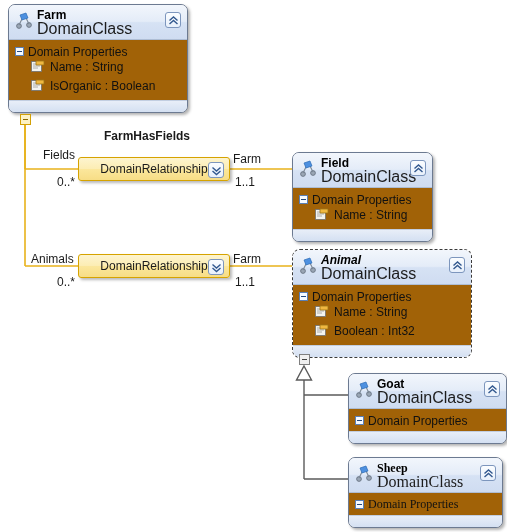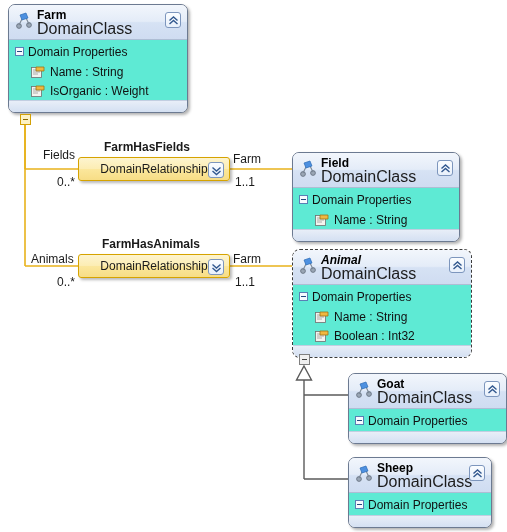--- a/index.html
+++ b/index.html
@@ -69,21 +69,21 @@
   }
   .abstract .dclass-title { font-style: italic; }
 
   .dclass-stereo {
     font-size: 16px;
     line-height: 14px;
     color: #1c1c1c;
   }
 
   .dclass-body {
-    background: #5eead4;
+    background: #a16207;
     padding: 3px 6px 2px 0;
   }
 
   .dclass-foot {
     height: 11px;
     background: linear-gradient(to bottom, #e8eef8 0%, #d4e0f2 100%);
     border-top: 1px solid #c2cee1;
   }
   .abstract .dclass-foot {
     background: linear-gradient(to bottom, #e8eef8 0%, #d4e0f2 100%);
@@ -94,21 +94,21 @@
     align-items: center;
     height: 17px;
     padding-left: 6px;
     font-size: 12px;
     color: #111;
   }
   .compart-label { margin-left: 4px; }
 
   .prop-row {
     display: flex;
-    align-items: flex-end;
+    align-items: flex-start;
     height: 19px;
     padding-left: 22px;
     font-size: 12px;
     color: #111;
   }
   .prop-text { margin-left: 5px; }
 
   
   .plusminus {
     width: 9px; height: 9px;
@@ -269,58 +269,57 @@
         <span class="prop-text">Name : String</span>
       </div>
       <div class="prop-row">
         <span class="prop-icon">
           <svg width="14" height="13" viewBox="0 0 14 13">
             <rect x="0.5" y="1.5" width="10" height="10" fill="#f3f3ef" stroke="#6f6f6f" stroke-width="0.8"></rect>
             <path d="M2 4 H9 M2 6 H9 M2 8 H7" stroke="#9a9a9a" stroke-width="0.8"></path>
             <path d="M5 1 L13 1 L13 5 L5 5 Z" fill="#f0b840" stroke="#9c7416" stroke-width="0.8"></path>
           </svg>
         </span>
-        <span class="prop-text">IsOrganic : Weight</span>
+        <span class="prop-text">IsOrganic : Boolean</span>
       </div>
     </div>
     <div class="dclass-foot"></div>
   </div>
   <span class="nub" style="left:20px; top:114px;"></span>
 
-  <div class="lbl bold" style="left:104px; top:140px;">FarmHasFields</div>
+  <div class="lbl bold" style="left:104px; top:129px;">FarmHasFields</div>
   <div class="lbl" style="left:43px; top:148px;">Fields</div>
   <div class="lbl" style="left:57px; top:175px;">0..*</div>
   <div class="lbl" style="left:233px; top:152px;">Farm</div>
   <div class="lbl" style="left:235px; top:175px;">1..1</div>
   <div class="drel" style="left:78px; top:157px; width:152px;">
     <span class="drel-label">DomainRelationship</span>
     <div class="drel-btn">
       <svg width="11" height="11" viewBox="0 0 11 11">
         <path d="M1.5 2.5 L5.5 6 L9.5 2.5" stroke="#33598f" stroke-width="1.4" fill="none"></path>
         <path d="M1.5 6 L5.5 9.5 L9.5 6" stroke="#33598f" stroke-width="1.4" fill="none"></path>
       </svg>
     </div>
   </div>
 
-  <div class="lbl bold" style="left:102px; top:237px;">FarmHasAnimals</div>
   <div class="lbl" style="left:31px; top:252px;">Animals</div>
   <div class="lbl" style="left:57px; top:275px;">0..*</div>
   <div class="lbl" style="left:233px; top:252px;">Farm</div>
   <div class="lbl" style="left:235px; top:275px;">1..1</div>
   <div class="drel" style="left:78px; top:254px; width:152px;">
     <span class="drel-label">DomainRelationship</span>
     <div class="drel-btn">
       <svg width="11" height="11" viewBox="0 0 11 11">
         <path d="M1.5 2.5 L5.5 6 L9.5 2.5" stroke="#33598f" stroke-width="1.4" fill="none"></path>
         <path d="M1.5 6 L5.5 9.5 L9.5 6" stroke="#33598f" stroke-width="1.4" fill="none"></path>
       </svg>
     </div>
   </div>
 
-  <div class="dclass" style="left:292px; top:152px; width:168px;">
+  <div class="dclass" style="left:292px; top:152px; width:141px;">
     <div class="dclass-head">
       <span class="class-icon">
         <svg width="19" height="19" viewBox="0 0 19 19">
           <circle cx="4" cy="14" r="2.4" fill="#9aa6b5" stroke="#5f6b7a" stroke-width="0.8"></circle>
           <circle cx="14" cy="13" r="2.4" fill="#9aa6b5" stroke="#5f6b7a" stroke-width="0.8"></circle>
           <path d="M4 13 L8 5 M14 12 L10 4" stroke="#7b8796" stroke-width="1.1" fill="none"></path>
           <path d="M5 3 L11 1 L13 6 L7 8 Z" fill="#4d90e0" stroke="#2d6bb5" stroke-width="0.7"></path>
         </svg>
       </span>
       <div class="dclass-title">Field</div>
@@ -421,21 +420,21 @@
     </div>
     <div class="dclass-body">
       <div class="compart">
         <span class="plusminus"></span>
         <span class="compart-label">Domain Properties</span>
       </div>
     </div>
     <div class="dclass-foot"></div>
   </div>
 
-  <div class="dclass" style="left:348px; top:457px; width:144px;">
+  <div class="dclass" style="left:348px; top:457px; width:155px;font-family:Liberation Serif, serif;">
     <div class="dclass-head">
       <span class="class-icon">
         <svg width="19" height="19" viewBox="0 0 19 19">
           <circle cx="4" cy="14" r="2.4" fill="#9aa6b5" stroke="#5f6b7a" stroke-width="0.8"></circle>
           <circle cx="14" cy="13" r="2.4" fill="#9aa6b5" stroke="#5f6b7a" stroke-width="0.8"></circle>
           <path d="M4 13 L8 5 M14 12 L10 4" stroke="#7b8796" stroke-width="1.1" fill="none"></path>
           <path d="M5 3 L11 1 L13 6 L7 8 Z" fill="#4d90e0" stroke="#2d6bb5" stroke-width="0.7"></path>
         </svg>
       </span>
       <div class="dclass-title">Sheep</div>

